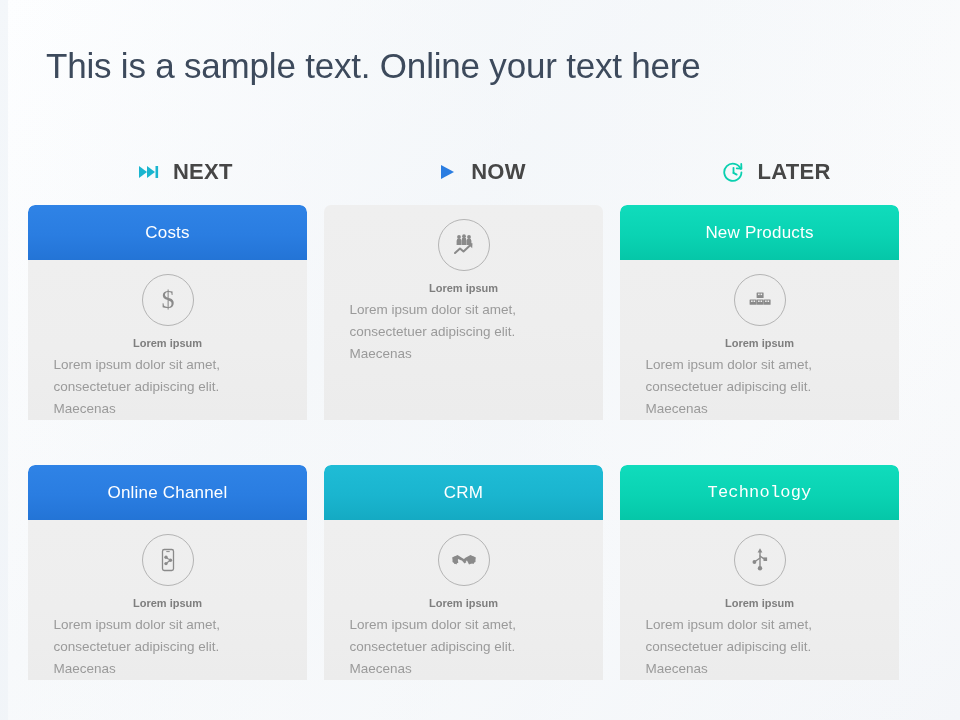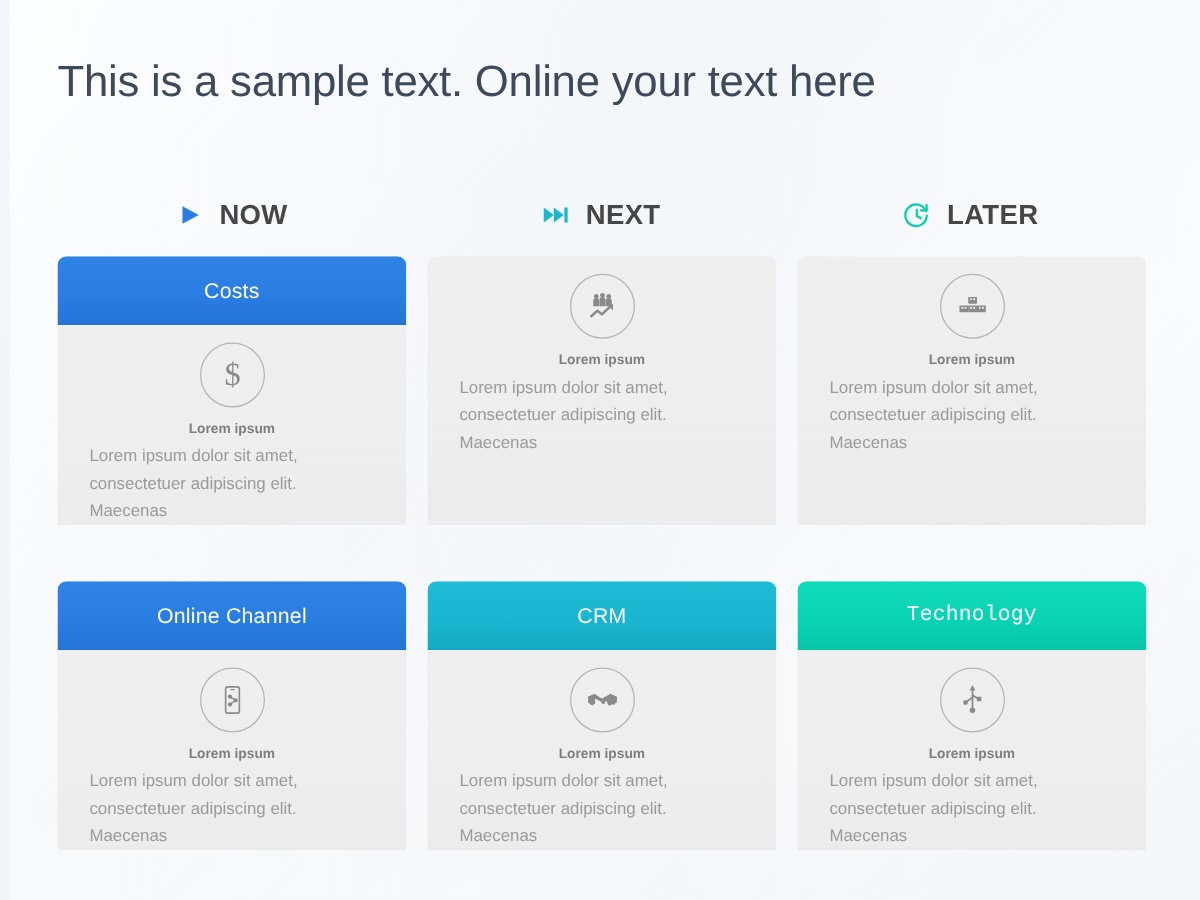--- a/index.html
+++ b/index.html
@@ -73,21 +73,21 @@
   }
   .column-head .head-label {
     font-size: 22px;
     font-weight: 700;
     color: #464646;
     letter-spacing: 0.3px;
   }
 
   .grid {
     position: absolute;
-    left: 46px;
+    left: 28px;
     top: 205px;
     width: 873px;
     display: grid;
     grid-template-columns: repeat(3, 279px);
     grid-template-rows: 215px 215px;
     column-gap: 17px;
     row-gap: 45px;
   }
 
   .card {
@@ -147,39 +147,39 @@
   }
 </style>
 </head>
 <body>
 
 <div id="slide">
 
   <div class="page-title">This is a sample text. Online your text here</div>
 
   <div class="columns">
-
-    <div class="column-head">
-      <span class="head-icon">
-        <svg width="20" height="20" viewBox="0 0 20 20">
-          <polygon points="4,3 17,10 4,17" fill="#2a7de1"></polygon>
-        </svg>
-      </span>
-      <span class="head-label">NOW</span>
-    </div>
 
     <div class="column-head">
       <span class="head-icon">
         <svg width="22" height="20" viewBox="0 0 22 20">
           <polygon points="1,4 9,10 1,16" fill="#1ab5cf"></polygon>
           <polygon points="9,4 17,10 9,16" fill="#1ab5cf"></polygon>
           <rect x="17.5" y="4" width="2.6" height="12" fill="#1ab5cf"></rect>
         </svg>
       </span>
       <span class="head-label">NEXT</span>
+    </div>
+
+    <div class="column-head">
+      <span class="head-icon">
+        <svg width="20" height="20" viewBox="0 0 20 20">
+          <polygon points="4,3 17,10 4,17" fill="#2a7de1"></polygon>
+        </svg>
+      </span>
+      <span class="head-label">NOW</span>
     </div>
 
     <div class="column-head">
       <span class="head-icon">
         <svg width="21" height="21" viewBox="0 0 22 22">
           <path d="M18.6 7.2 A9 9 0 1 0 19.3 11" fill="none" stroke="#0ad0b0" stroke-width="1.9" stroke-linecap="round"></path>
           <polyline points="14.4,6.6 19.3,6.9 19.1,2.1" fill="none" stroke="#0ad0b0" stroke-width="1.9" stroke-linecap="round" stroke-linejoin="round"></polyline>
           <line x1="11" y1="6.1" x2="11" y2="11.4" stroke="#0ad0b0" stroke-width="1.9" stroke-linecap="round"></line>
           <line x1="11" y1="11.4" x2="14.3" y2="13.2" stroke="#0ad0b0" stroke-width="1.9" stroke-linecap="round"></line>
         </svg>
@@ -221,20 +221,23 @@
             <polyline points="6,23 11,18.5 14.5,21.5 22,14.5" fill="none" stroke="#8a8a8a" stroke-width="2" stroke-linecap="round" stroke-linejoin="round"></polyline>
             <polygon points="18.5,13.5 23.5,13.3 23.2,18.3" fill="#8a8a8a"></polygon>
           </svg>
         </div>
         <div class="card-subtitle">Lorem ipsum</div>
         <div class="card-text">Lorem ipsum dolor sit amet, consectetuer adipiscing elit. Maecenas</div>
       </div>
     </div>
 
     <div class="card">
+      <div class="card-header" style="background:linear-gradient(180deg,#10dcbc 0%,#0ad3b3 55%,#05c7a8 100%);">
+        <span class="card-header-title">New Products</span>
+      </div>
       <div class="card-body">
         <div class="icon-circle">
           <svg width="30" height="30" viewBox="0 0 30 30">
             <g fill="#8a8a8a">
               <rect x="11.6" y="7.5" width="7" height="5.4" rx="0.5"></rect>
               <rect x="4.6" y="14.4" width="7" height="5.4" rx="0.5"></rect>
               <rect x="11.6" y="14.4" width="7" height="5.4" rx="0.5"></rect>
               <rect x="18.6" y="14.4" width="7" height="5.4" rx="0.5"></rect>
             </g>
             <g fill="#efefef">

